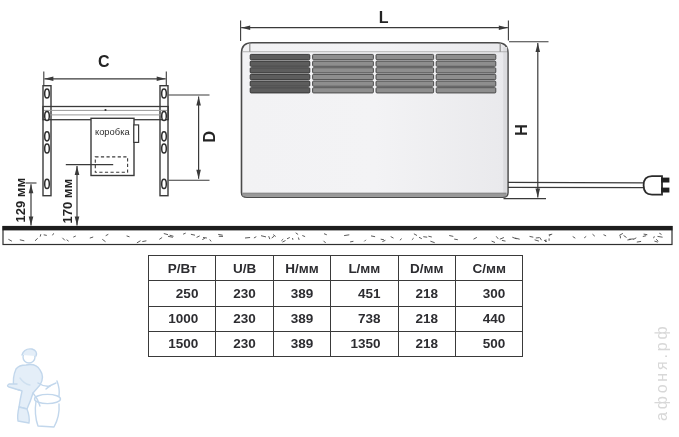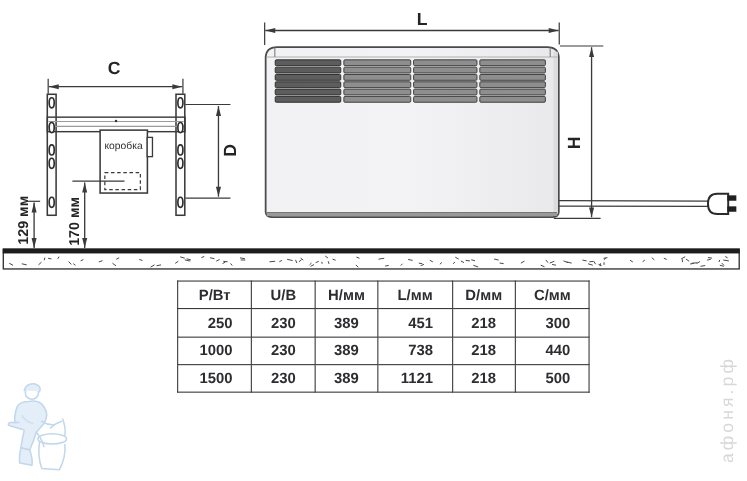--- a/index.html
+++ b/index.html
@@ -1,19 +1,19 @@
 <!DOCTYPE html>
 <html><head>
 <meta charset="utf-8">
 <style>
 html,body{margin:0;padding:0;background:#ffffff;}
 #stage{position:relative;width:679px;height:437px;background:#fff;overflow:hidden;
   font-family:"Liberation Sans", sans-serif;}
 svg{position:absolute;left:0;top:0;}
-#tbl{position:absolute;left:161px;top:255px;border-collapse:collapse;table-layout:fixed;
+#tbl{position:absolute;left:148px;top:255px;border-collapse:collapse;table-layout:fixed;
   font-family:"Liberation Sans", sans-serif;color:#2d2d31;}
 #tbl td{border:1.5px solid #3a3a3a;width:56.4px;height:24.2px;font-size:13.5px;
   padding:0;text-align:center;vertical-align:middle;font-weight:bold;}
 #tbl tr.h td{height:24.4px;}
 #tbl td.r{text-align:right;padding-right:17px;width:49.4px;}
 </style>
 </head>
 <body>
 <div id="stage">
 
@@ -297,19 +297,19 @@
           <td>230</td>
           <td>389</td>
           <td class="r">738</td>
           <td>218</td>
           <td class="r">440</td>
         </tr>
  <tr>
           <td class="r">1500</td>
           <td>230</td>
           <td>389</td>
-          <td class="r">1121</td>
+          <td class="r">1350</td>
           <td>218</td>
           <td class="r">500</td>
         </tr>
 </tbody>
     </table>
 </div>
 
 </body></html>

